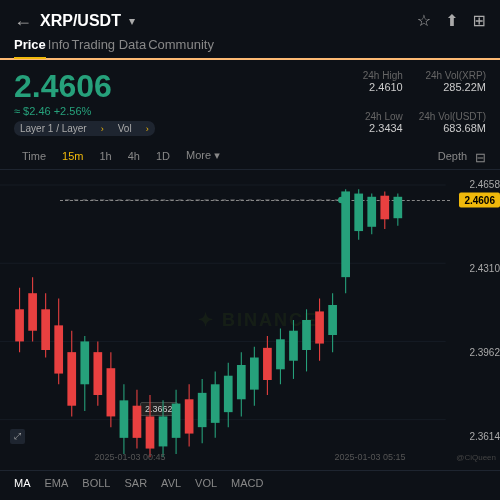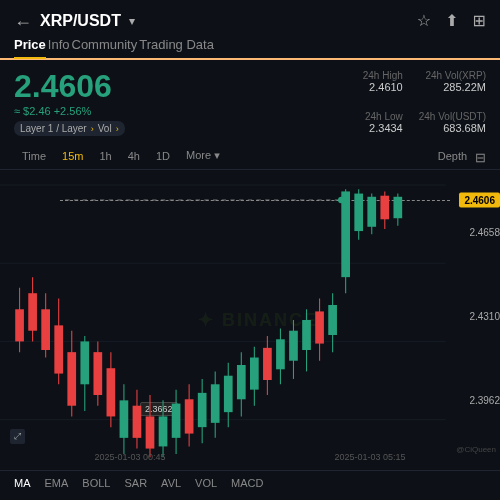--- a/index.html
+++ b/index.html
@@ -90,21 +90,21 @@
       font-size: 11px;
       color: #888;
       margin-top: 3px;
     }
     .price-usd span {
       color: #26a17b;
     }
     .layer-badge {
       display: inline-flex;
       align-items: center;
-      gap: 4px;
+      gap: 14px;
       background: #1e2530;
       border-radius: 7px;
       padding: 2px 6px;
       font-size: 10px;
       color: #aaa;
       margin-top: 4px;
       cursor: pointer;
     }
     .layer-badge .chevron { color: #f0b90b; font-size: 9px; }
 
@@ -174,21 +174,20 @@
       letter-spacing: 2px;
       pointer-events: none;
       white-space: nowrap;
       margin-left: 8px;
     }
     .price-label-right {
       position: absolute;
       right: 0;
       font-size: 10px;
       color: #aaa;
-      margin-top: 48px;
     }
     .chart-svg {
       position: absolute;
       top: 0; left: 0;
       width: 100%; height: 100%;
     }
     .current-price-tag {
       position: absolute;
       right: 0;
       background: #f0b90b;
@@ -231,21 +230,21 @@
       display: flex;
       justify-content: space-around;
       padding: 0 10px;
     }
     .time-label {
       font-size: 9px;
       color: #555;
     }
     .watermark-logo {
       position: absolute;
-      bottom: 16px;
+      bottom: 8px;
       right: 4px;
       font-size: 8px;
       color: #444;
     }
 
     
     .indicator-bar {
       display: flex;
       align-items: center;
       padding: 6px 14px;
@@ -273,22 +272,22 @@
   <div class="header-icons">
     <span class="header-icon">☆</span>
     <span class="header-icon">⬆</span>
     <span class="header-icon">⊞</span>
   </div>
 </div>
 
 <div class="tabs">
   <span class="tab active">Price</span>
   <span class="tab">Info</span>
+  <span class="tab">Trading Data</span>
   <span class="tab">Community</span>
-  <span class="tab">Trading Data</span>
 </div>
 
 <div class="price-section">
   <div class="price-left">
     <div class="main-price">2.4606</div>
     <div class="price-usd">
       <span>≈ $2.46</span> <span>+2.56%</span>
     </div>
     <div class="layer-badge">
       <span>Layer 1 / Layer</span>

